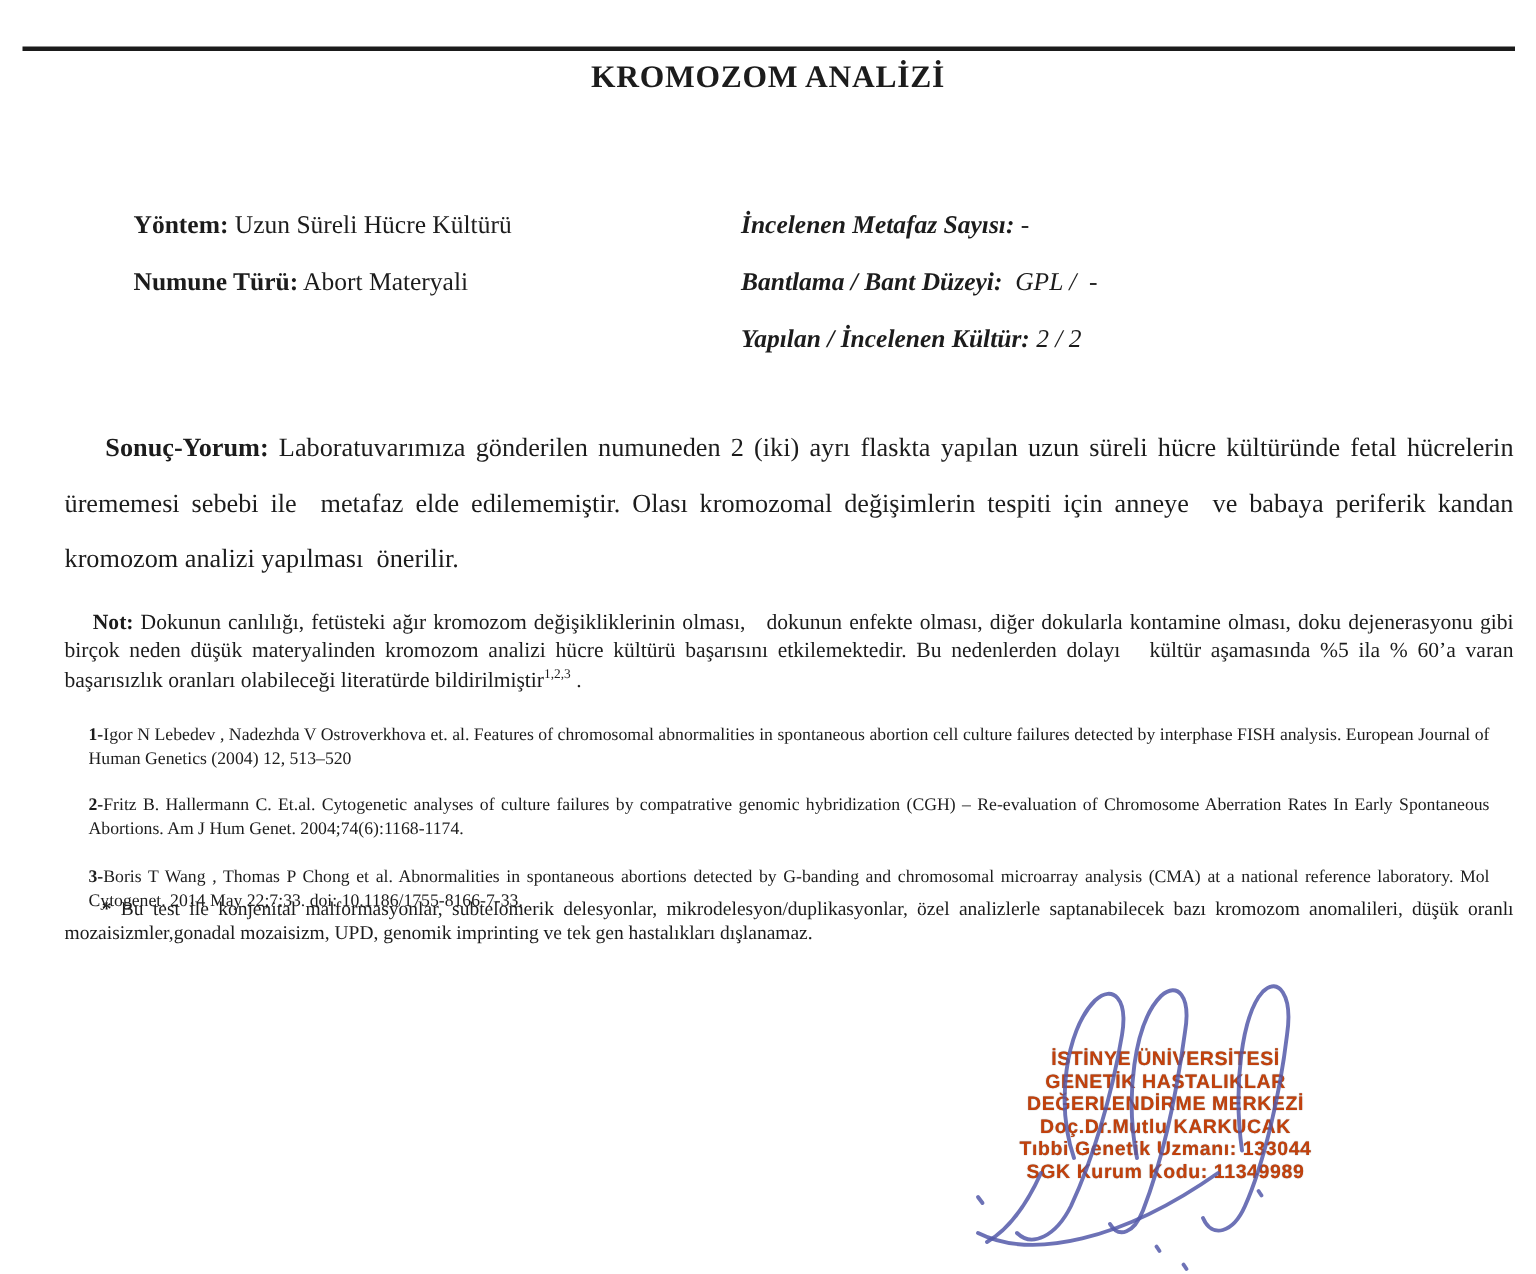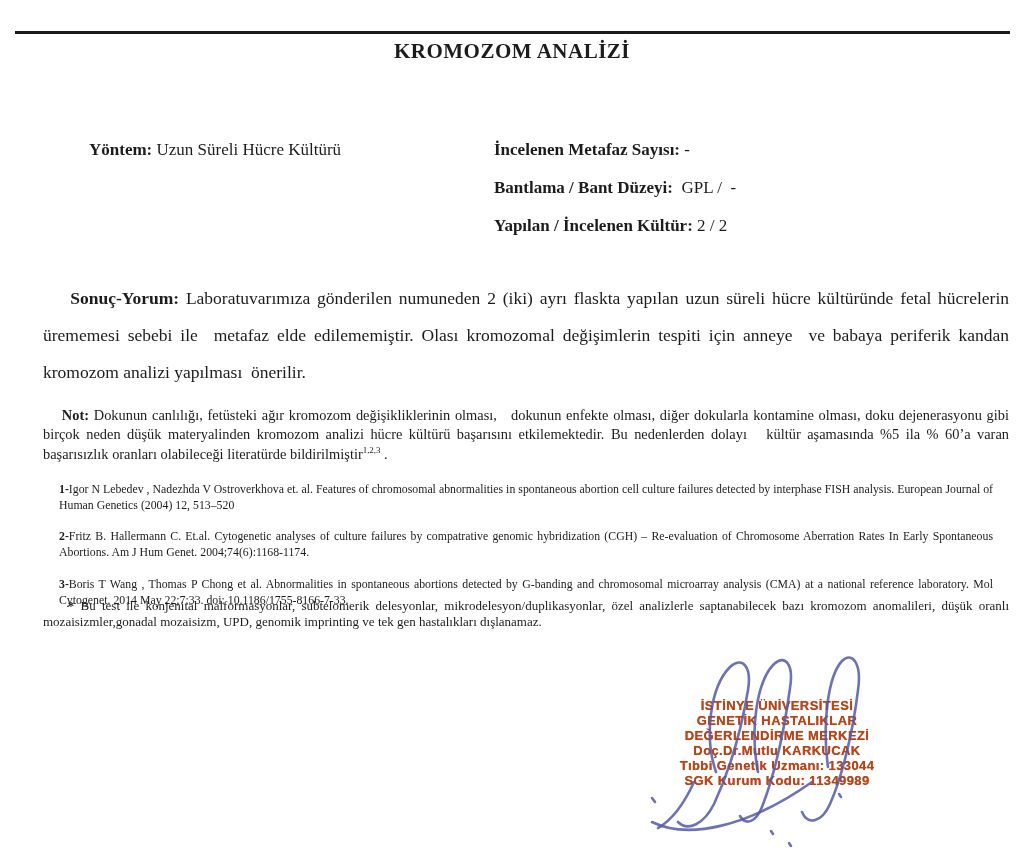--- a/index.html
+++ b/index.html
@@ -8,21 +8,21 @@
     font-family:"Liberation Serif", serif;color:#1c1c1c;overflow:hidden;
   }
   .top-rule{position:absolute;left:15px;top:31px;width:995px;height:3px;background:#1b1b1b;}
   .title{
     position:absolute;top:39px;left:0;width:100%;margin:0;text-align:center;
     font-size:21px;font-weight:bold;letter-spacing:0.5px;
   }
   .fields{position:absolute;top:102px;left:0;width:1024px;font-size:17px;}
   .fcol{position:absolute;top:18px;}
   .fcol.left{left:55px;width:390px;}
-  .fcol.right{left:460px;width:540px;}
+  .fcol.right{left:460px;width:540px;font-style:italic;}
   .field-row{height:22px;margin-bottom:16px;white-space:pre-wrap;}
   .flabel{font-weight:bold;}
   .fvalue{font-weight:normal;}
   .para{position:absolute;left:43px;width:966px;margin:0;text-align:justify;white-space:pre-wrap;}
   .result{top:243px;font-size:17.5px;line-height:37px;}
   .note{top:386px;font-size:14.4px;line-height:19.5px;}
   .refs{position:absolute;top:466px;left:43px;width:966px;font-size:11.8px;line-height:15.7px;}
   .ref{margin:16px;text-align:justify;font-family:Liberation Serif, serif;}
   .disclaimer{top:582px;font-size:13px;line-height:16px;}
   b{font-weight:bold;}
@@ -42,20 +42,23 @@
 <div class="page">
 
   <div class="top-rule"></div>
 
   <h1 class="title">KROMOZOM ANALİZİ</h1>
 
   <div class="fields">
     <div class="fcol left">
       <div class="field-row">
         <span class="flabel">Yöntem:</span><span class="fvalue"> Uzun Süreli Hücre Kültürü</span>
+      </div>
+      <div class="field-row">
+        <span class="flabel">Numune Türü:</span><span class="fvalue"> Abort Materyali</span>
       </div>
     </div>
     <div class="fcol right">
       <div class="field-row">
         <span class="flabel">İncelenen Metafaz Sayısı:</span><span class="fvalue"> -</span>
       </div>
       <div class="field-row">
         <span class="flabel">Bantlama / Bant Düzeyi:</span><span class="fvalue">  GPL /  -</span>
       </div>
       <div class="field-row">

